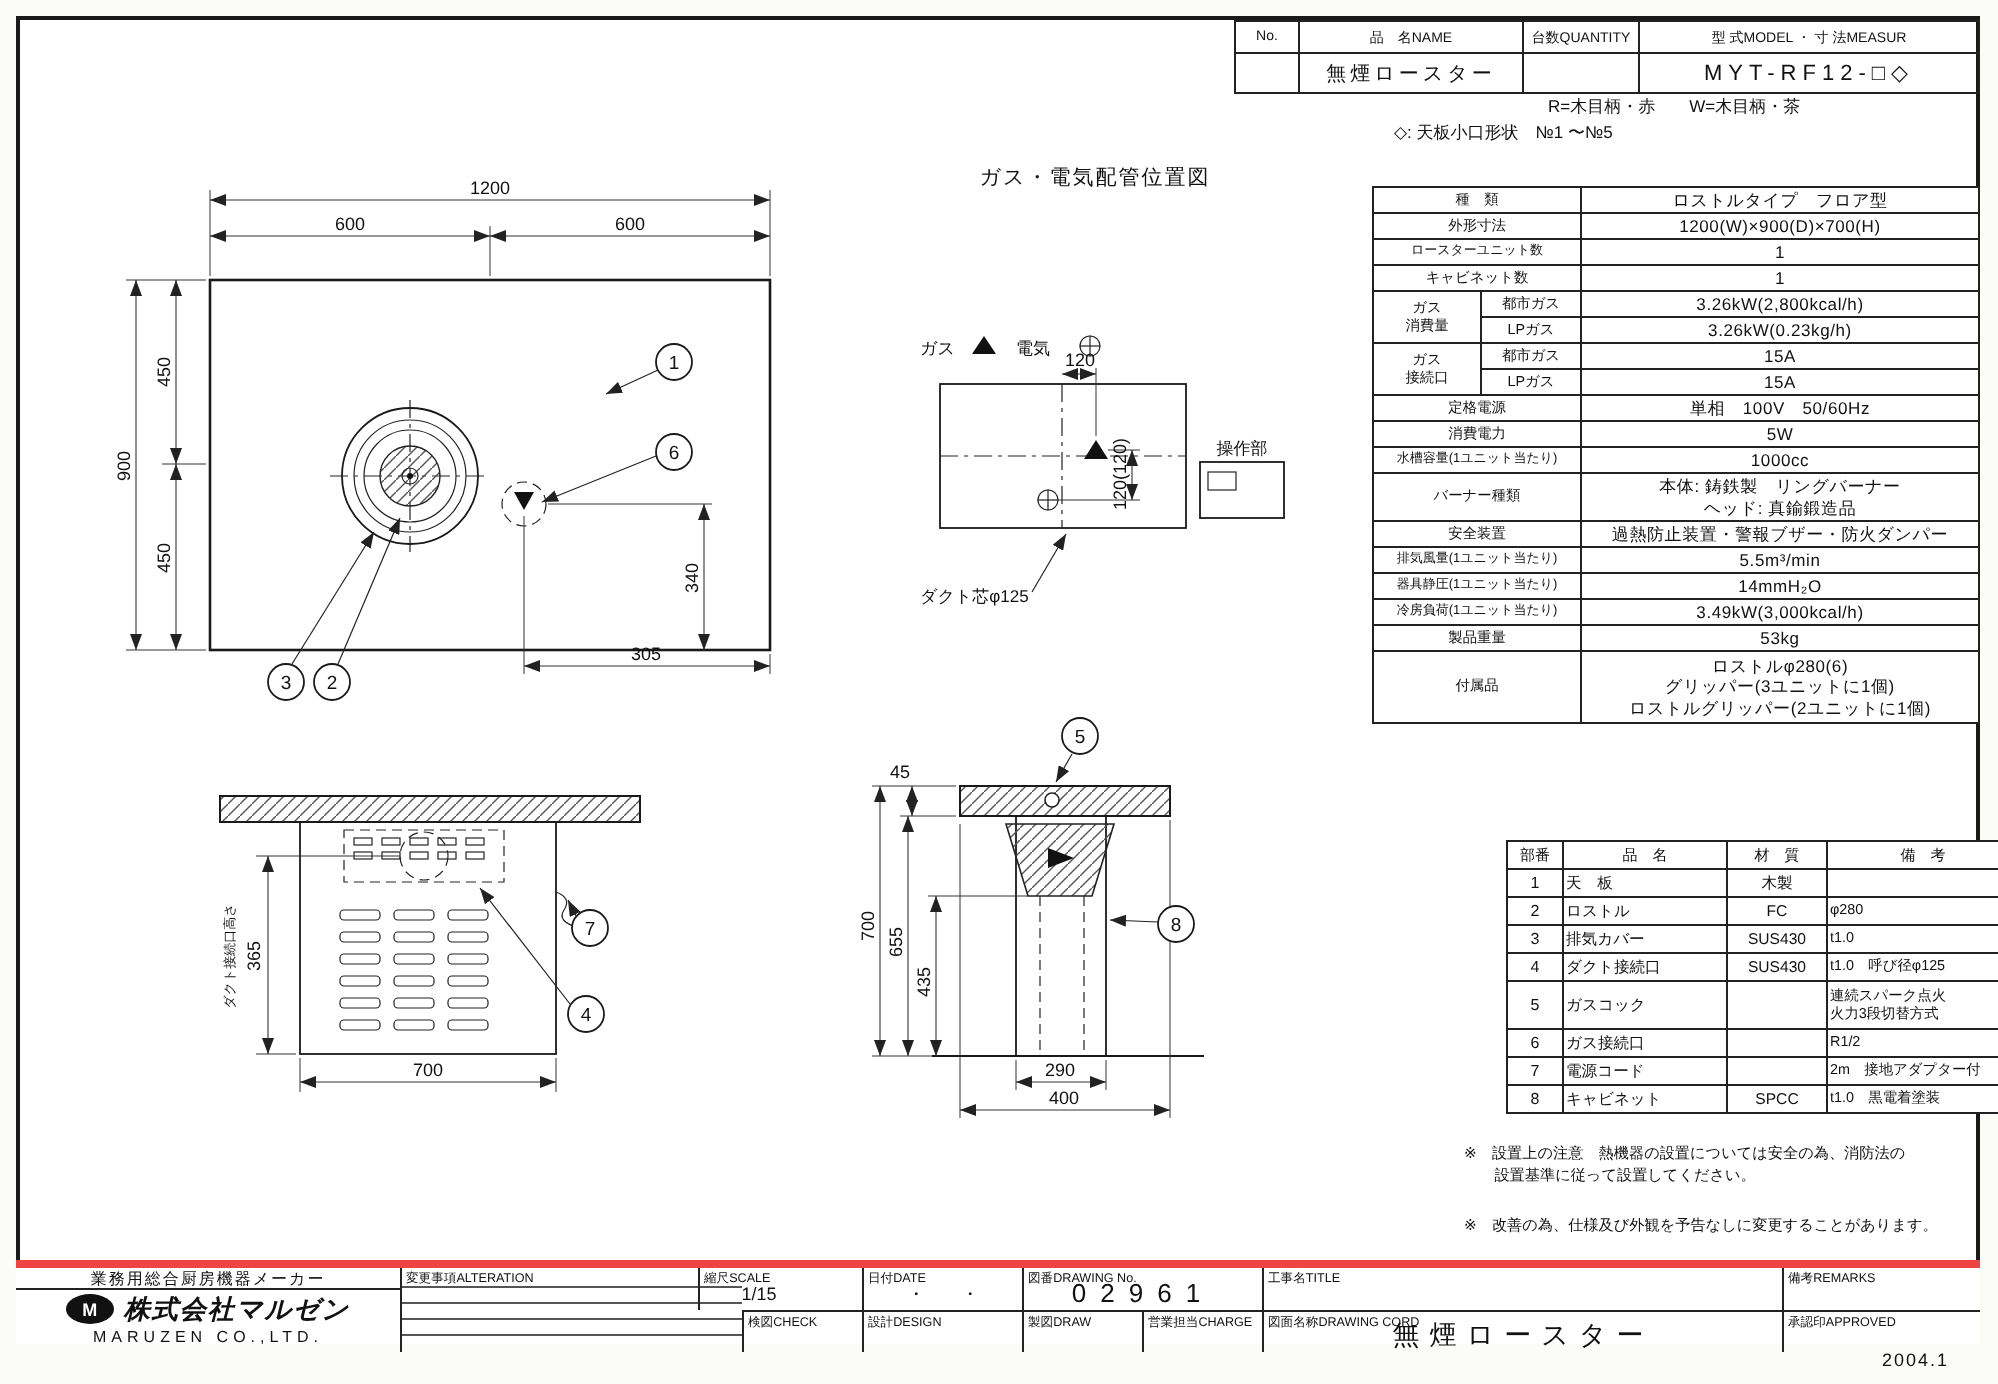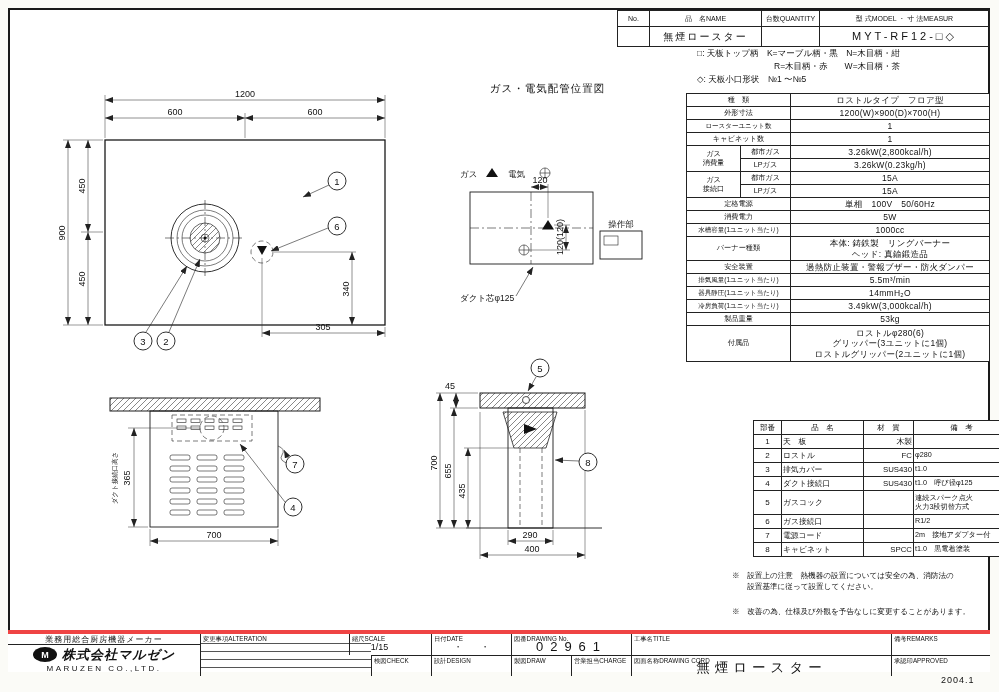--- a/index.html
+++ b/index.html
@@ -27,25 +27,25 @@
   table.spec { left:686px; top:93px; width:303px; }
   table.parts { left:753px; top:420px; width:256px; }
   td.lab { font-size:7.2px; text-align:center; line-height:1.15; }
   td.sm  { font-size:6.5px; }
   td.val { font-size:8.5px; text-align:center; letter-spacing:.3px; line-height:1.2; }
   .pre { white-space:pre-line; }
   tr.r13 { height:13px;margin-left:24px; } tr.r24 { height:24px; } tr.r36 { height:36px; } tr.r14 { height:14px; }
   table.parts th { font-size:7.5px; font-weight:normal; height:14px; }
   td.pno { font-size:8px; text-align:center; }
   td.pname { font-size:7.8px; padding-left:3px; }
-  td.pmat { font-size:7.8px; text-align:right; }
+  td.pmat { font-size:7.8px; text-align:center; }
   td.prem { font-size:7.2px; padding-left:2px; line-height:1.2; }
 
   .cautions { position:absolute; left:732px; top:560px; width:258px; font-size:7.6px; line-height:1.45; white-space:pre-line; }
-  .cautions div { margin-bottom:3px;font-family:Liberation Mono, monospace; }
+  .cautions div { margin-bottom:3px; }
 
   
   .tb { position:absolute; left:8px; top:630px; width:982px; height:42px; border-top:4px solid #ef4444; background:#fff; }
   .cell { position:absolute; border-left:1px solid #222; height:21px; }
   .cell.full { height:42px; }
   .cell.bot { top:21px; border-top:1px solid #222; }
   .cl { position:absolute; top:1px; left:2px; font-size:6.3px; white-space:nowrap; }
   .cv { position:absolute; inset:0; display:flex; align-items:center; justify-content:center; }
   .altline { position:absolute; left:0; right:0; height:0; border-top:1px solid #555; }
   .tagline { height:11px; line-height:11px; text-align:center; font-size:8px; letter-spacing:1px; border-bottom:1px solid #222; }
@@ -94,21 +94,20 @@
     <tr>
       <td></td>
       <td class="hname">無煙ロースター</td>
       <td></td>
       <td class="hmodel">MYT-RF12-□◇</td>
     </tr>
   </tbody>
     </table>
 
   <div class="vnotes">
-    <div>□: 天板トップ柄　K=マーブル柄・黒　N=木目柄・紺</div>
     <div class="ind">R=木目柄・赤　　W=木目柄・茶</div>
     <div>◇: 天板小口形状　№1 〜№5</div>
   </div>
 
   <div class="dtitle">ガス・電気配管位置図</div>
 
   <svg width="676" height="548" viewBox="10 80 676 548">
     <defs>
       <marker id="arr" markerWidth="9" markerHeight="6" refX="8" refY="3" orient="auto-start-reverse" markerUnits="userSpaceOnUse">
           <path d="M0,0 L8,3 L0,6 z" fill="#222"></path>

